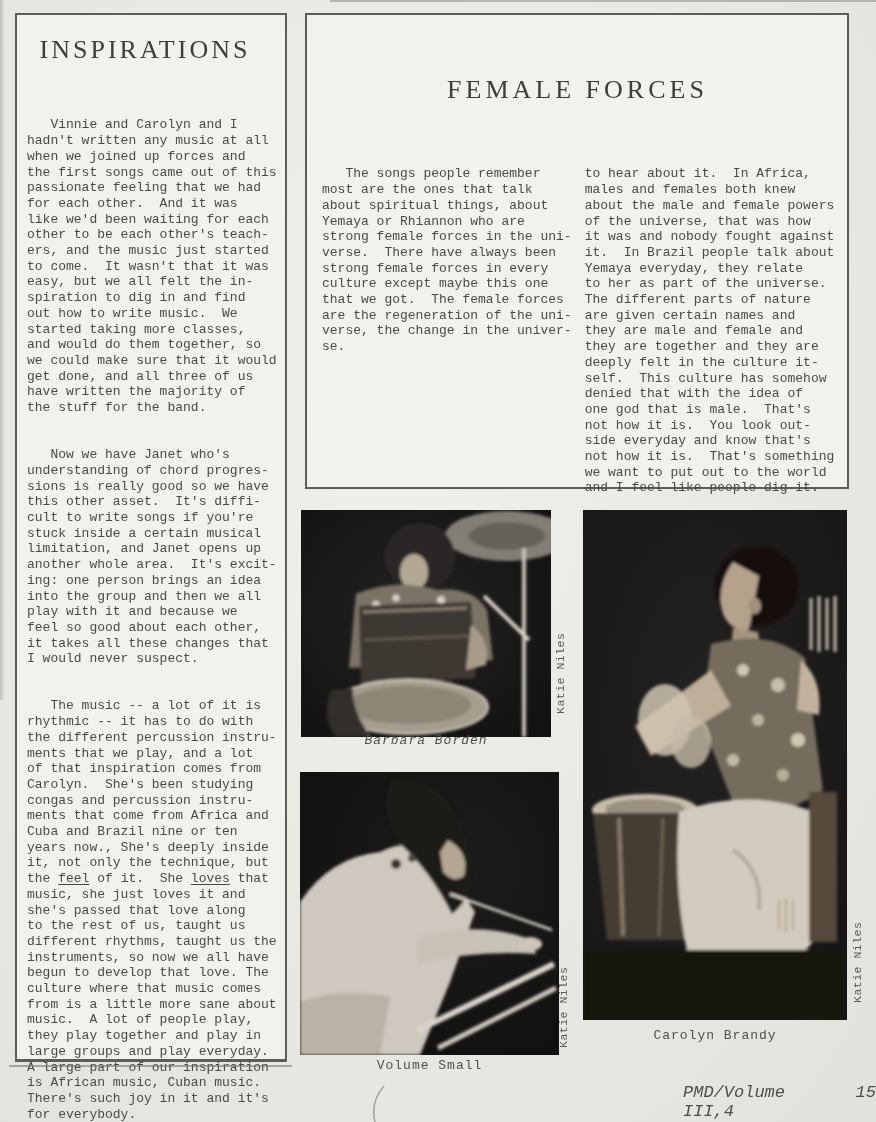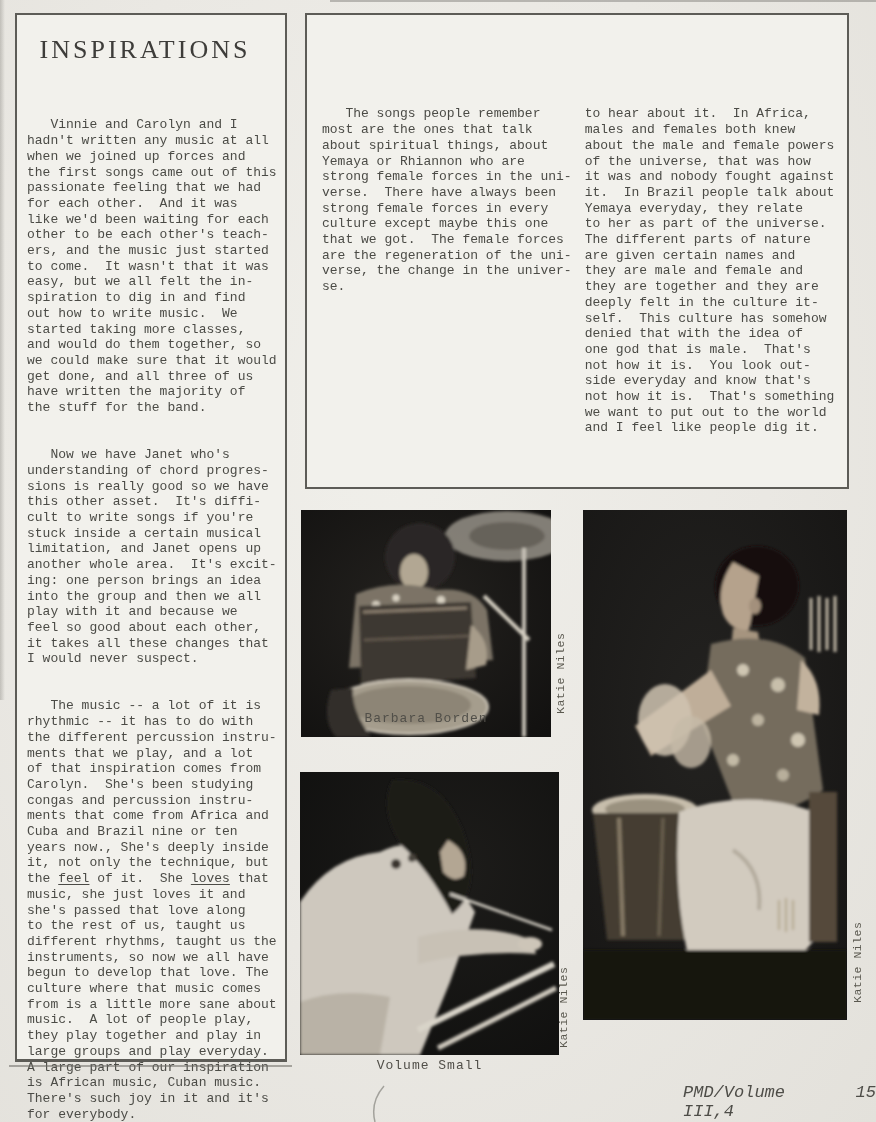--- a/index.html
+++ b/index.html
@@ -117,20 +117,21 @@
 large groups and play everyday.
 A large part of our inspiration
 is African music, Cuban music.
 There's such joy in it and it's
 for everybody.</p>
     </div>
   </div>
   <div class="scan-underline"></div>
 
   <div class="article-box ff-box">
+    <h1 class="article-title">FEMALE FORCES</h1>
     <div class="ff-cols">
       <div class="body-text ff-col1">
         <p>   The songs people remember
 most are the ones that talk
 about spiritual things, about
 Yemaya or Rhiannon who are
 strong female forces in the uni-
 verse.  There have always been
 strong female forces in every
 culture except maybe this one
@@ -195,21 +196,21 @@
         <path d="M63,130 L168,126" stroke="#6b6154" stroke-width="2" fill="none"></path>
         <line x1="183" y1="86" x2="228" y2="130" stroke="#d6d0c3" stroke-width="4"></line>
         <path d="M170,115 Q190,130 185,155 L165,160 Z" fill="#a79c8a"></path>
         <ellipse cx="108" cy="197" rx="79" ry="27" fill="#a59d8d"></ellipse>
         <ellipse cx="108" cy="195" rx="62" ry="19" fill="#8d8576"></ellipse>
         <ellipse cx="108" cy="197" rx="79" ry="27" fill="none" stroke="#d5cec0" stroke-width="2"></ellipse>
         <path d="M30,180 Q20,210 35,227 L70,227 Q50,200 52,178 Z" fill="#332e29"></path>
       </g>
     </svg>
   </figure>
-  <figcaption class="photo-caption" style="left:301px; top:711px; width:250px;">Barbara Borden</figcaption>
+  <figcaption class="photo-caption" style="left:301px; top:733px; width:250px;font-style:italic;">Barbara Borden</figcaption>
   <div class="photo-credit" style="left:554px; top:714px;">Katie Niles</div>
 
   <figure class="photo" style="left:300px; top:772px; width:259px; height:283px; margin:0;">
     <svg width="259" height="283" viewBox="0 0 259 283">
       <defs>
         <filter id="b2" x="-10%" y="-10%" width="120%" height="120%">
             <feGaussianBlur stdDeviation="1.4"></feGaussianBlur>
           </filter>
         <radialGradient id="v2" cx="60%" cy="35%" r="85%">
           <stop offset="0%" stop-color="#1d1c1a"></stop>
@@ -279,20 +280,21 @@
         <rect x="226" y="282" width="28" height="150" fill="#55493b"></rect>
         <g stroke="#b9ae97" stroke-width="2.5">
           <line x1="196" y1="390" x2="196" y2="420"></line>
             <line x1="203" y1="388" x2="203" y2="422"></line>
           <line x1="210" y1="390" x2="210" y2="420"></line>
         </g>
         <path d="M0,440 L264,440 L264,510 L0,510 Z" fill="#161411"></path>
       </g>
     </svg>
   </figure>
+  <figcaption class="photo-caption" style="left:583px; top:1028px; width:264px;">Carolyn Brandy</figcaption>
   <div class="photo-credit" style="left:851px; top:1003px;">Katie Niles</div>
 
   <svg class="pen-mark" width="30" height="40" viewBox="0 0 30 40">
     <path d="M22,2 Q8,18 13,38" stroke="#a3a29c" stroke-width="1.5" fill="none"></path>
   </svg>
 
   <div class="footer">
     <span>PMD/Volume III,4</span>
     <span>15</span>
   </div>

